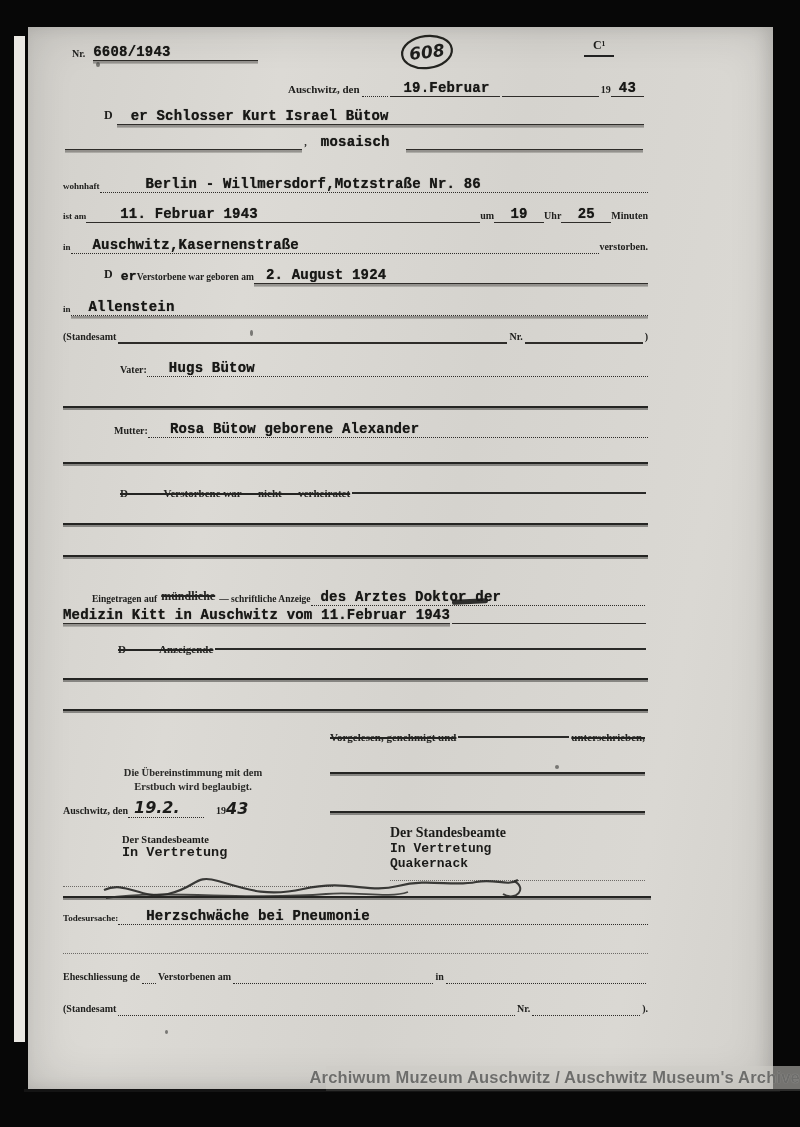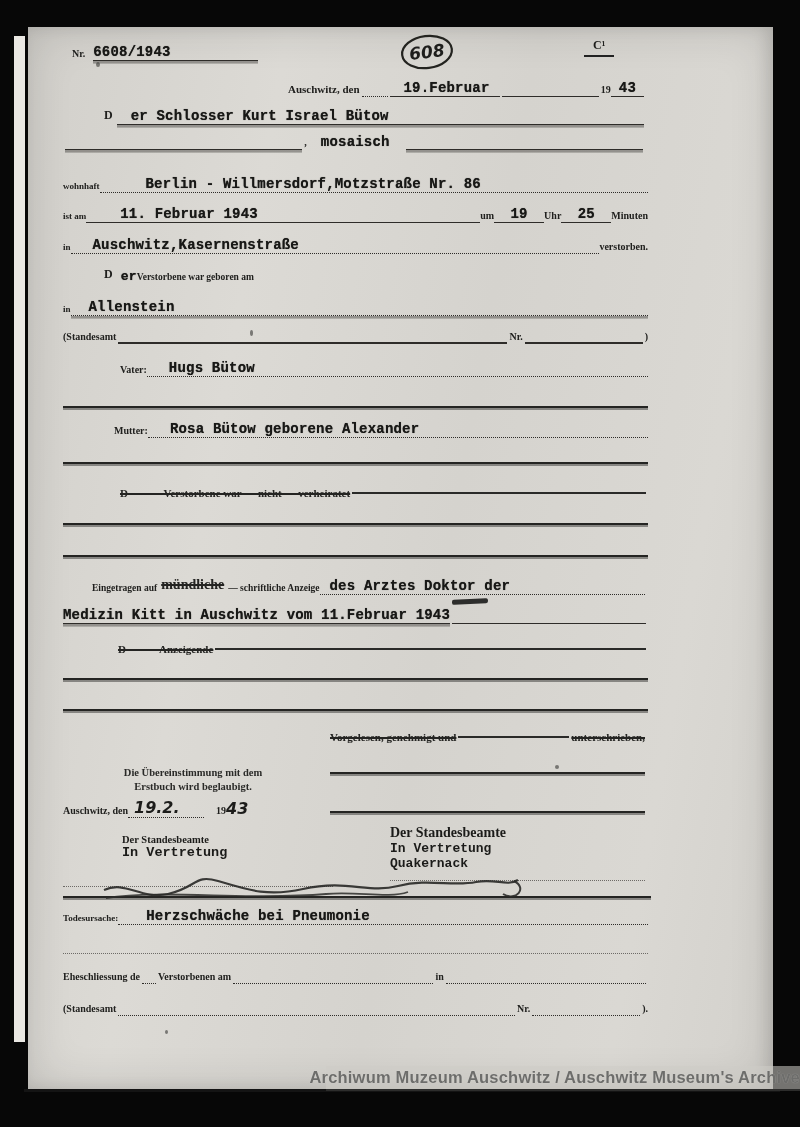--- a/index.html
+++ b/index.html
@@ -149,20 +149,23 @@
         <span class="typed" style="padding-left:22px;">Auschwitz,Kasernenstraße</span>
       </span>
     <span class="lbl">verstorben.</span>
   </div>
 
   <div class="row" style="left:104px; top:267px; width:544px;">
     <span class="lbl big">D</span>
     <span class="gap8"></span>
     <span class="typed sm">er</span>
     <span class="lbl" style="font-size:9.5px;">Verstorbene war geboren am</span>
+    <span class="uline dbl grow">
+        <span class="typed" style="padding-left:12px;">2. August 1924</span>
+      </span>
   </div>
 
   <div class="row" style="left:63px; top:299px; width:585px;">
     <span class="lbl" style="font-size:9px;">in</span>
     <span class="uline dbl dotted grow">
         <span class="typed" style="padding-left:18px;">Allenstein</span>
       </span>
   </div>
 
   <div class="row" style="left:63px; top:331px; width:585px;">
@@ -195,21 +198,21 @@
     <span class="struck">D——— Verstorbene war — nicht — verheiratet</span>
     <span class="fill-strike"></span>
   </div>
 
   <div class="linebar dbl2" style="left:63px; top:523px; width:585px;"></div>
   <div class="linebar dbl2" style="left:63px; top:555px; width:585px;"></div>
 
   <div class="row" style="left:92px; top:577px; width:553px;">
     <span class="lbl" style="font-size:9.5px;">Eingetragen auf</span>
     <span class="gap4"></span>
-    <span class="struck" style="font-size:14px; padding-bottom:2px;">mündliche</span>
+    <span class="struck" style="font-size:12px; padding-bottom:2px;margin-top:12px;">mündliche</span>
     <span class="gap4"></span>
     <span class="lbl" style="font-size:9.5px;">— schriftliche Anzeige</span>
     <span class="uline dotted grow">
         <span class="typed" style="padding-left:10px;">des Arztes Doktor der</span>
       </span>
   </div>
 
   <div class="row" style="left:63px; top:607px; width:585px;text-align:right;">
     <span class="uline dbl">
         <span class="typed">Medizin Kitt in Auschwitz vom 11.Februar 1943</span>

